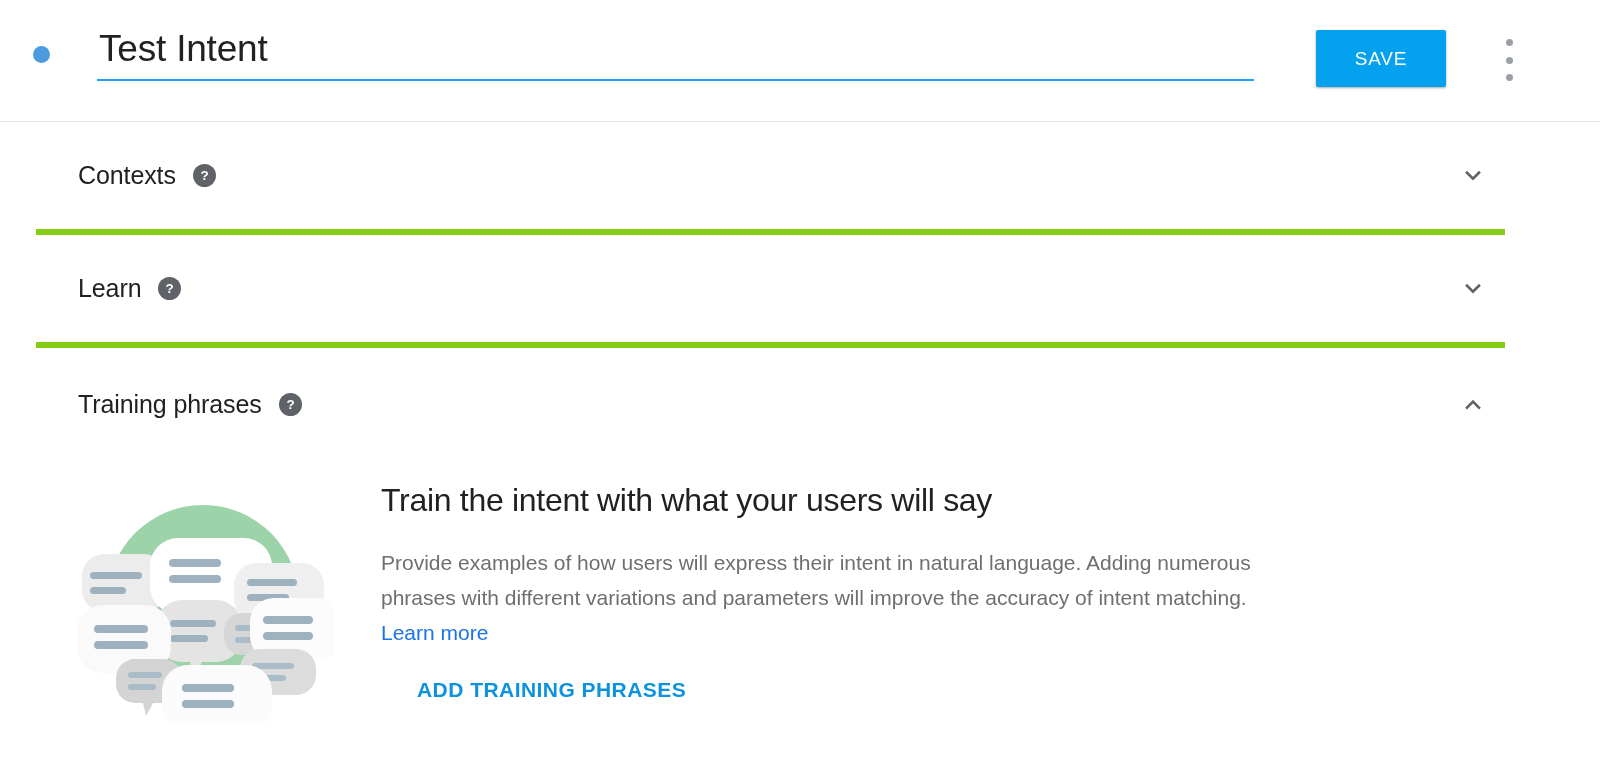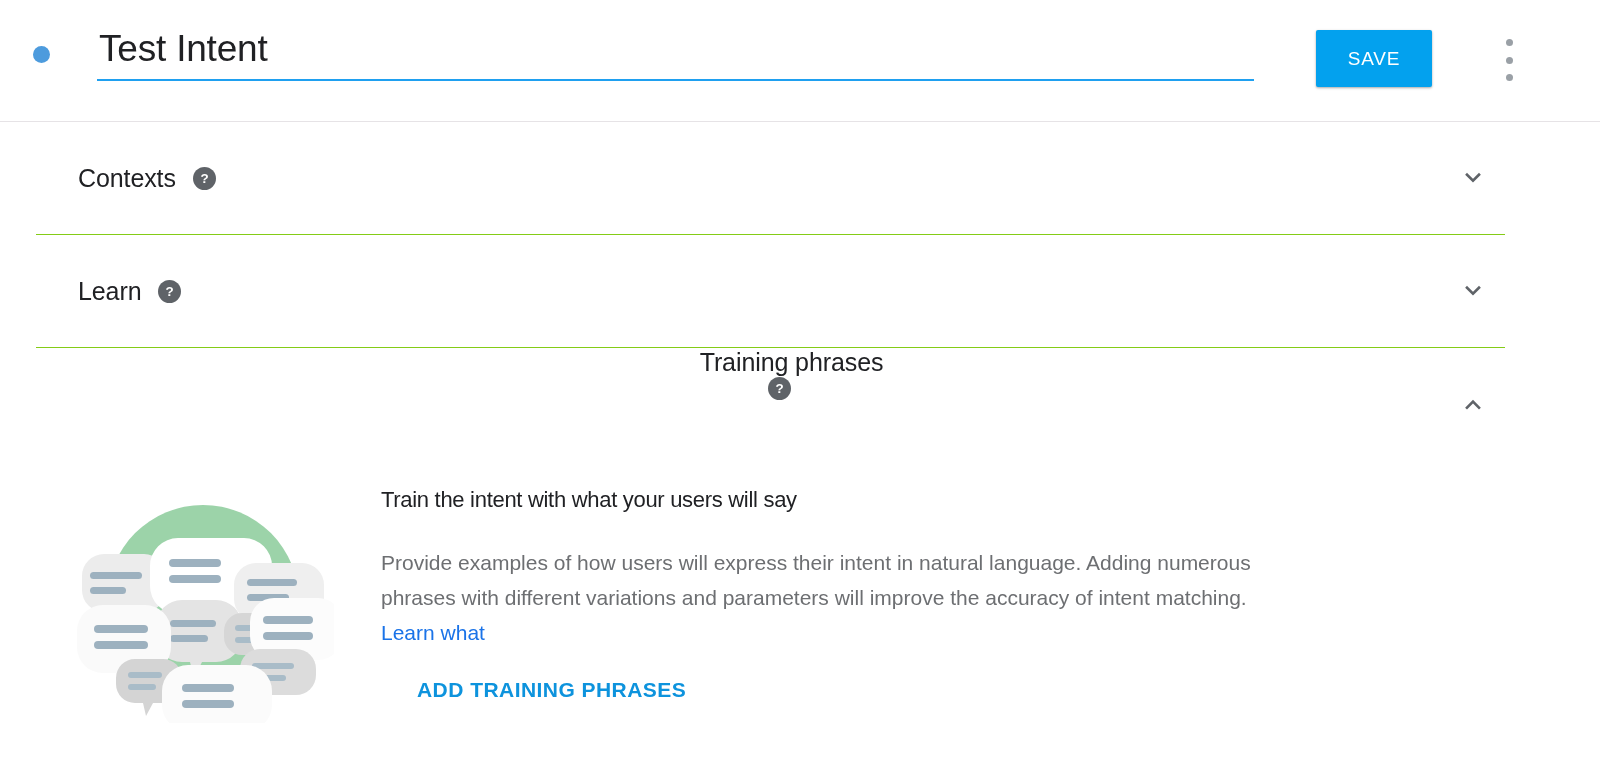--- a/index.html
+++ b/index.html
@@ -56,21 +56,21 @@
   }
   .title-underline {
     height: 2px;
     background: #1fa0f0;
     width: 100%;
   }
   .save-button {
     position: absolute;
     left: 1316px;
     top: 30px;
-    width: 116px;
+    width: 130px;
     height: 57px;
     background: #03a1ee;
     border: none;
     border-radius: 2px;
     color: #ffffff;
     font-family: "Liberation Sans", sans-serif;
     font-size: 19px;
     font-weight: 400;
     letter-spacing: 0.8px;
     cursor: pointer;
@@ -98,26 +98,26 @@
 
   
   .content {
     position: relative;
   }
   .section-row {
     position: relative;
     margin: 0 36px 0 36px;
     width: 1469px;
     height: 113px;
-    border-bottom: 1px solid #84cc16;
+    border-bottom: 6px solid #84cc16;
     display: flex;
     align-items: center;
     cursor: pointer;
   }
-  .section-row.no-border { border-bottom: none; flex-direction: column; }
+  .section-row.no-border { border-bottom: none; }
   .section-label {
     font-size: 25px;
     font-weight: 400;
     color: #202124;
     letter-spacing: -0.1px;
     padding-left: 42px;
   }
   .help-icon {
     display: inline-flex;
     align-items: center;
@@ -158,21 +158,21 @@
     width: 262px;
     height: 240px;
     flex: none;
     margin-top: 2px;
   }
   .tp-text {
     padding-left: 47px;
     padding-top: 0px;
   }
   .tp-heading {
-    font-size: 22px;
+    font-size: 32px;
     font-weight: 400;
     color: #202124;
     margin: 0 0 26px 0;
     letter-spacing: -0.3px;
     line-height: 38px;
   }
   .tp-paragraph {
     font-size: 21px;
     line-height: 35px;
     color: #6d6f72;
@@ -345,18 +345,18 @@
             <rect x="110" y="201" width="52" height="8" rx="4" fill="#9db1bf"></rect>
             <rect x="110" y="217" width="52" height="8" rx="4" fill="#9db1bf"></rect>
           </g>
         </g>
       </svg>
     </div>
 
     <div class="tp-text">
       <div class="tp-heading">Train the intent with what your users will say</div>
 
-      <p class="tp-paragraph"><span>Provide examples of how users will express their intent in natural language. Adding numerous phrases with different variations and parameters will improve the accuracy of intent matching.</span> <a class="learn-more">Learn what</a></p>
+      <p class="tp-paragraph"><span>Provide examples of how users will express their intent in natural language. Adding numerous phrases with different variations and parameters will improve the accuracy of intent matching.</span> <a class="learn-more">Learn more</a></p>
 
       <button class="add-tp-button">ADD TRAINING PHRASES</button>
     </div>
   </div>
 </div>
 
 </body></html>

